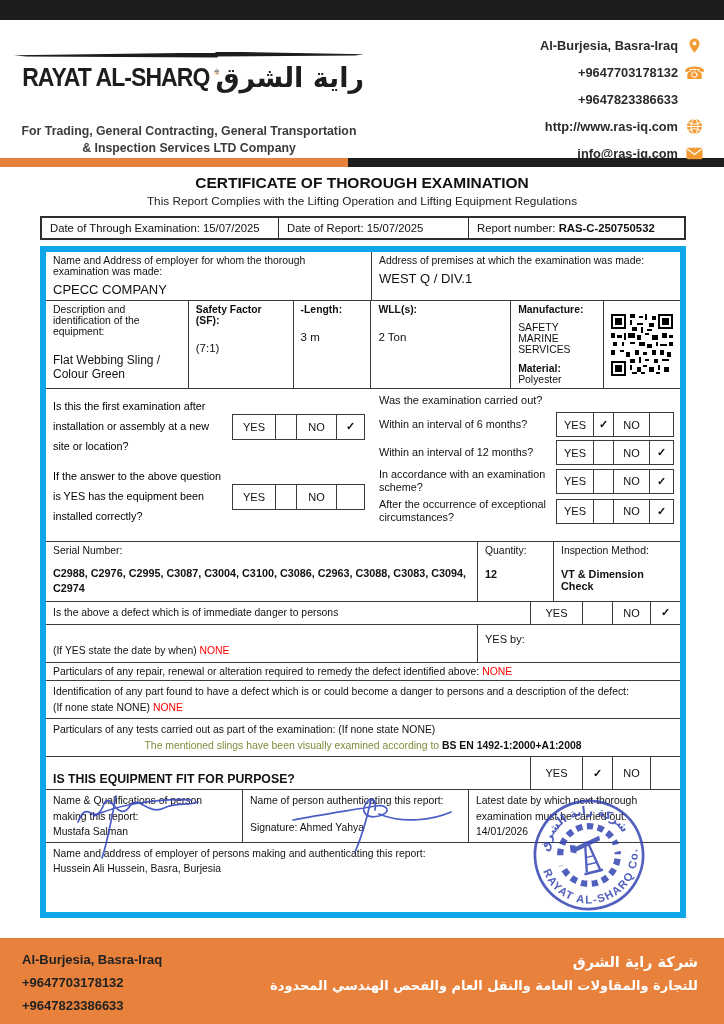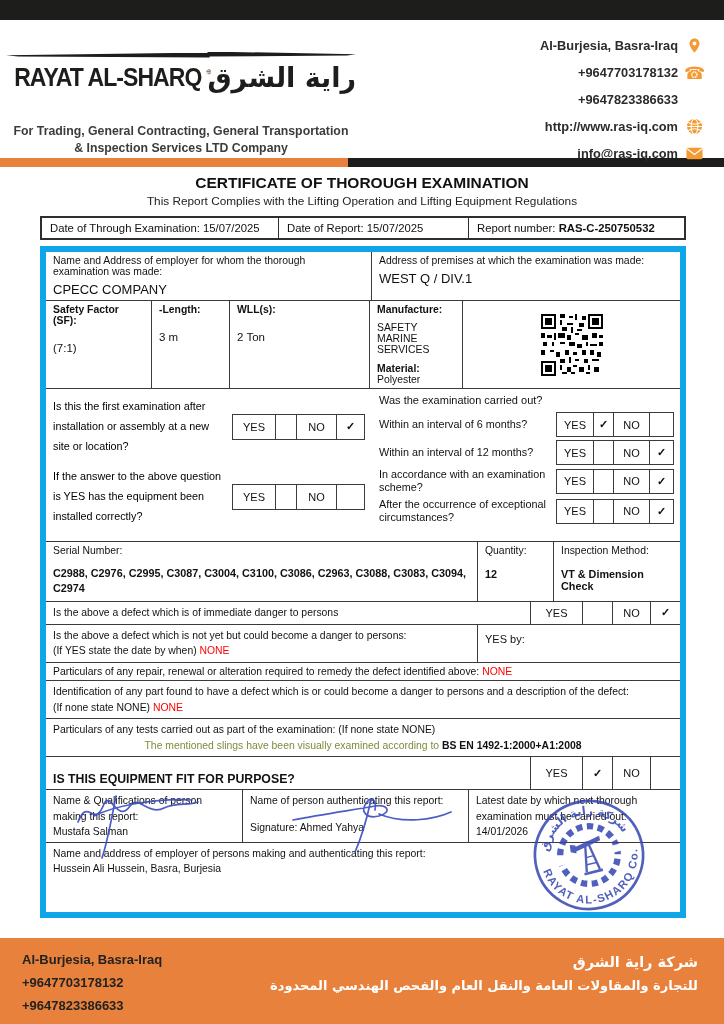--- a/index.html
+++ b/index.html
@@ -5,21 +5,21 @@
   * { margin:0; padding:0; box-sizing:border-box; }
   html,body { background:#888; }
   body { font-family:"Liberation Sans", sans-serif; }
   .page { position:relative; width:724px; height:1024px; background:#fff; overflow:hidden; margin:0 auto; }
 
   
   .topbar { height:20px; background:#1d1d1b; width:100%; }
 
   
   .header { position:relative; height:138px; }
-  .brand { position:absolute; left:6px; top:2px; width:350px; text-align:center; }
+  .brand { position:absolute; left:14px; top:2px; width:350px; text-align:center; }
   .brand-row { display:flex; align-items:center; justify-content:center; }
   .brand-side { display:flex; flex-direction:column; align-items:stretch; }
   .taper-l { height:5px; background:#1d1d1b; clip-path:polygon(0 55%, 100% 0, 100% 100%, 6% 80%); margin-bottom:5px; }
   .taper-r { height:5px; background:#1d1d1b; clip-path:polygon(0 0, 100% 55%, 94% 80%, 0 100%); margin-bottom:5px; }
   .brand-en { font-size:25px; font-weight:bold; color:#1d1d1b; letter-spacing:-1px; transform:scaleX(.92); white-space:nowrap; }
   .brand-ar { font-family:"DejaVu Sans", sans-serif; font-size:27px; font-weight:bold; color:#1d1d1b; white-space:nowrap; }
   .brand-logo { margin:0 -4px; }
   .tagline { margin-top:1px; font-size:12.3px; font-weight:bold; color:#3c3c3c; line-height:1.35; }
 
   .contacts { position:absolute; right:20px; top:12px; }
@@ -244,20 +244,24 @@
         <div class="lab">Name and Address of employer for whom the thorough examination was made:</div>
         <div class="bigval">CPECC COMPANY</div>
       </div>
       <div class="mtcell ra-r">
         <div class="lab">Address of premises at which the examination was made:</div>
         <div class="bigval">WEST Q / DIV.1</div>
       </div>
     </div>
 
     <div class="mtrow rowB">
+      <div class="mtcell eq1">
+        <div class="lab">Description and identification of the equipment:</div>
+        <div class="eqval">Flat Webbing Sling / Colour Green</div>
+      </div>
       <div class="mtcell eq2">
         <div class="lab lbold">Safety Factor (SF):</div>
         <div class="eqval">(7:1)</div>
       </div>
       <div class="mtcell eq3">
         <div class="lab lbold">-Length:</div>
         <div class="eqval">3 m</div>
       </div>
       <div class="mtcell eq4">
         <div class="lab lbold">WLL(s):</div>
@@ -413,21 +417,21 @@
     <div class="mtrow rowI">
       <div class="mtcell gr-text">Is the above a defect which is of immediate danger to persons</div>
       <div class="mtcell gcell gl1">YES</div>
       <div class="mtcell gcell gb1 chk"></div>
       <div class="mtcell gcell gl2">NO</div>
       <div class="mtcell gcell gb2 chk">✓</div>
     </div>
 
     <div class="mtrow rowNY">
       <div class="mtcell ny-l">
-        <span>Is the above a defect which is not yet but could become a danger to persons:</span><br>
+        <br>
         <span>(If YES state the date by when)</span>
         <span class="red">NONE</span>
       </div>
       <div class="mtcell ny-r">YES by:</div>
     </div>
 
     <div class="mtrow rowRep">
       <div class="mtcell">
         <span>Particulars of any repair, renewal or alteration required to remedy the defect identified above:</span>
         <span class="red">NONE</span>

